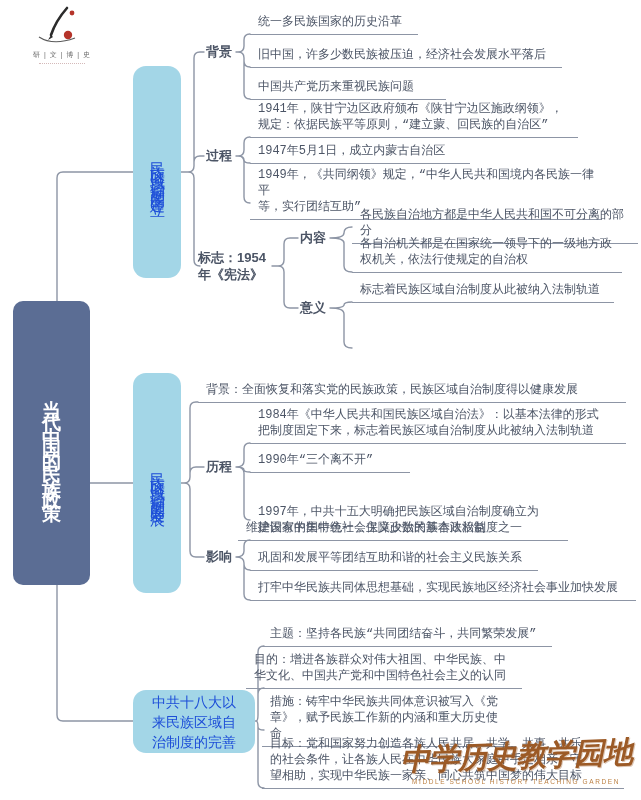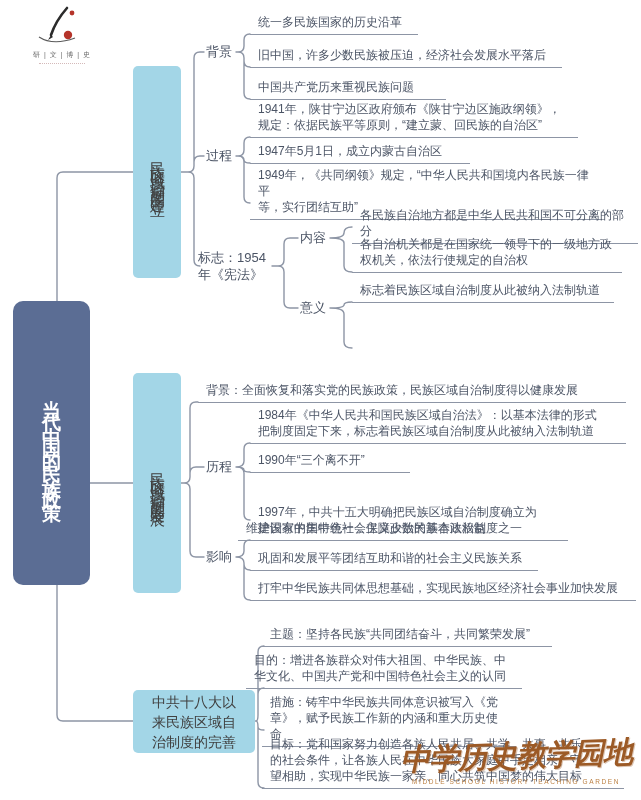--- a/index.html
+++ b/index.html
@@ -10,33 +10,34 @@
   #wires{position:absolute;left:0;top:0;z-index:0;}
   .node{position:absolute;z-index:2;box-sizing:border-box;}
   .root{
     background:#5b6d94;border-radius:10px;color:#ffffff;
     display:flex;align-items:center;justify-content:center;
   }
   .root .vtext{
     writing-mode:vertical-rl;font-size:19px;font-weight:bold;letter-spacing:13px;
   }
   .branch{
-    background:#a3d6e7;border-radius:5px;color:#404040;
+    background:#a3d6e7;border-radius:13px;color:#1d4ed8;
     display:flex;align-items:center;justify-content:center;
   }
   .branch .vtext{writing-mode:vertical-rl;font-size:15px;letter-spacing:4px;}
   .branch.htext{font-size:14px;line-height:20px;text-align:center;white-space:pre-line;}
   .sublabel{
     position:absolute;z-index:2;font-size:13px;color:#4c5566;line-height:17px;
     white-space:pre-line;
+    font-weight:bold;
   }
   .leaf{
     position:absolute;z-index:2;font-size:12px;line-height:16px;color:#4c5566;
     border-bottom:1.5px solid #8d95a5;padding:0 8px 4px 8px;
-    white-space:pre-line;box-sizing:border-box;
+    white-space:pre-line;box-sizing:border-box;font-family:Liberation Mono, monospace;
   }
   .logo{position:absolute;left:16px;top:6px;width:92px;z-index:3;text-align:center;}
   .logo-brand{font-size:7px;color:#6b6b6b;letter-spacing:1px;margin-top:-2px;}
   .logo-dots{width:46px;margin:2px auto 0 auto;border-bottom:1px dotted #d4b9b9;height:1px;}
   .watermark{position:absolute;left:392px;top:736px;width:248px;z-index:5;text-align:center;}
   .wm-cn{
     font-family:"DejaVu Serif","Liberation Serif",serif;font-style:italic;font-weight:bold;
     font-size:30px;color:#9c5a26;letter-spacing:-1px;transform:rotate(-2deg);
     white-space:nowrap;text-shadow:1px 1px 0 rgba(156,90,38,.35);
   }

